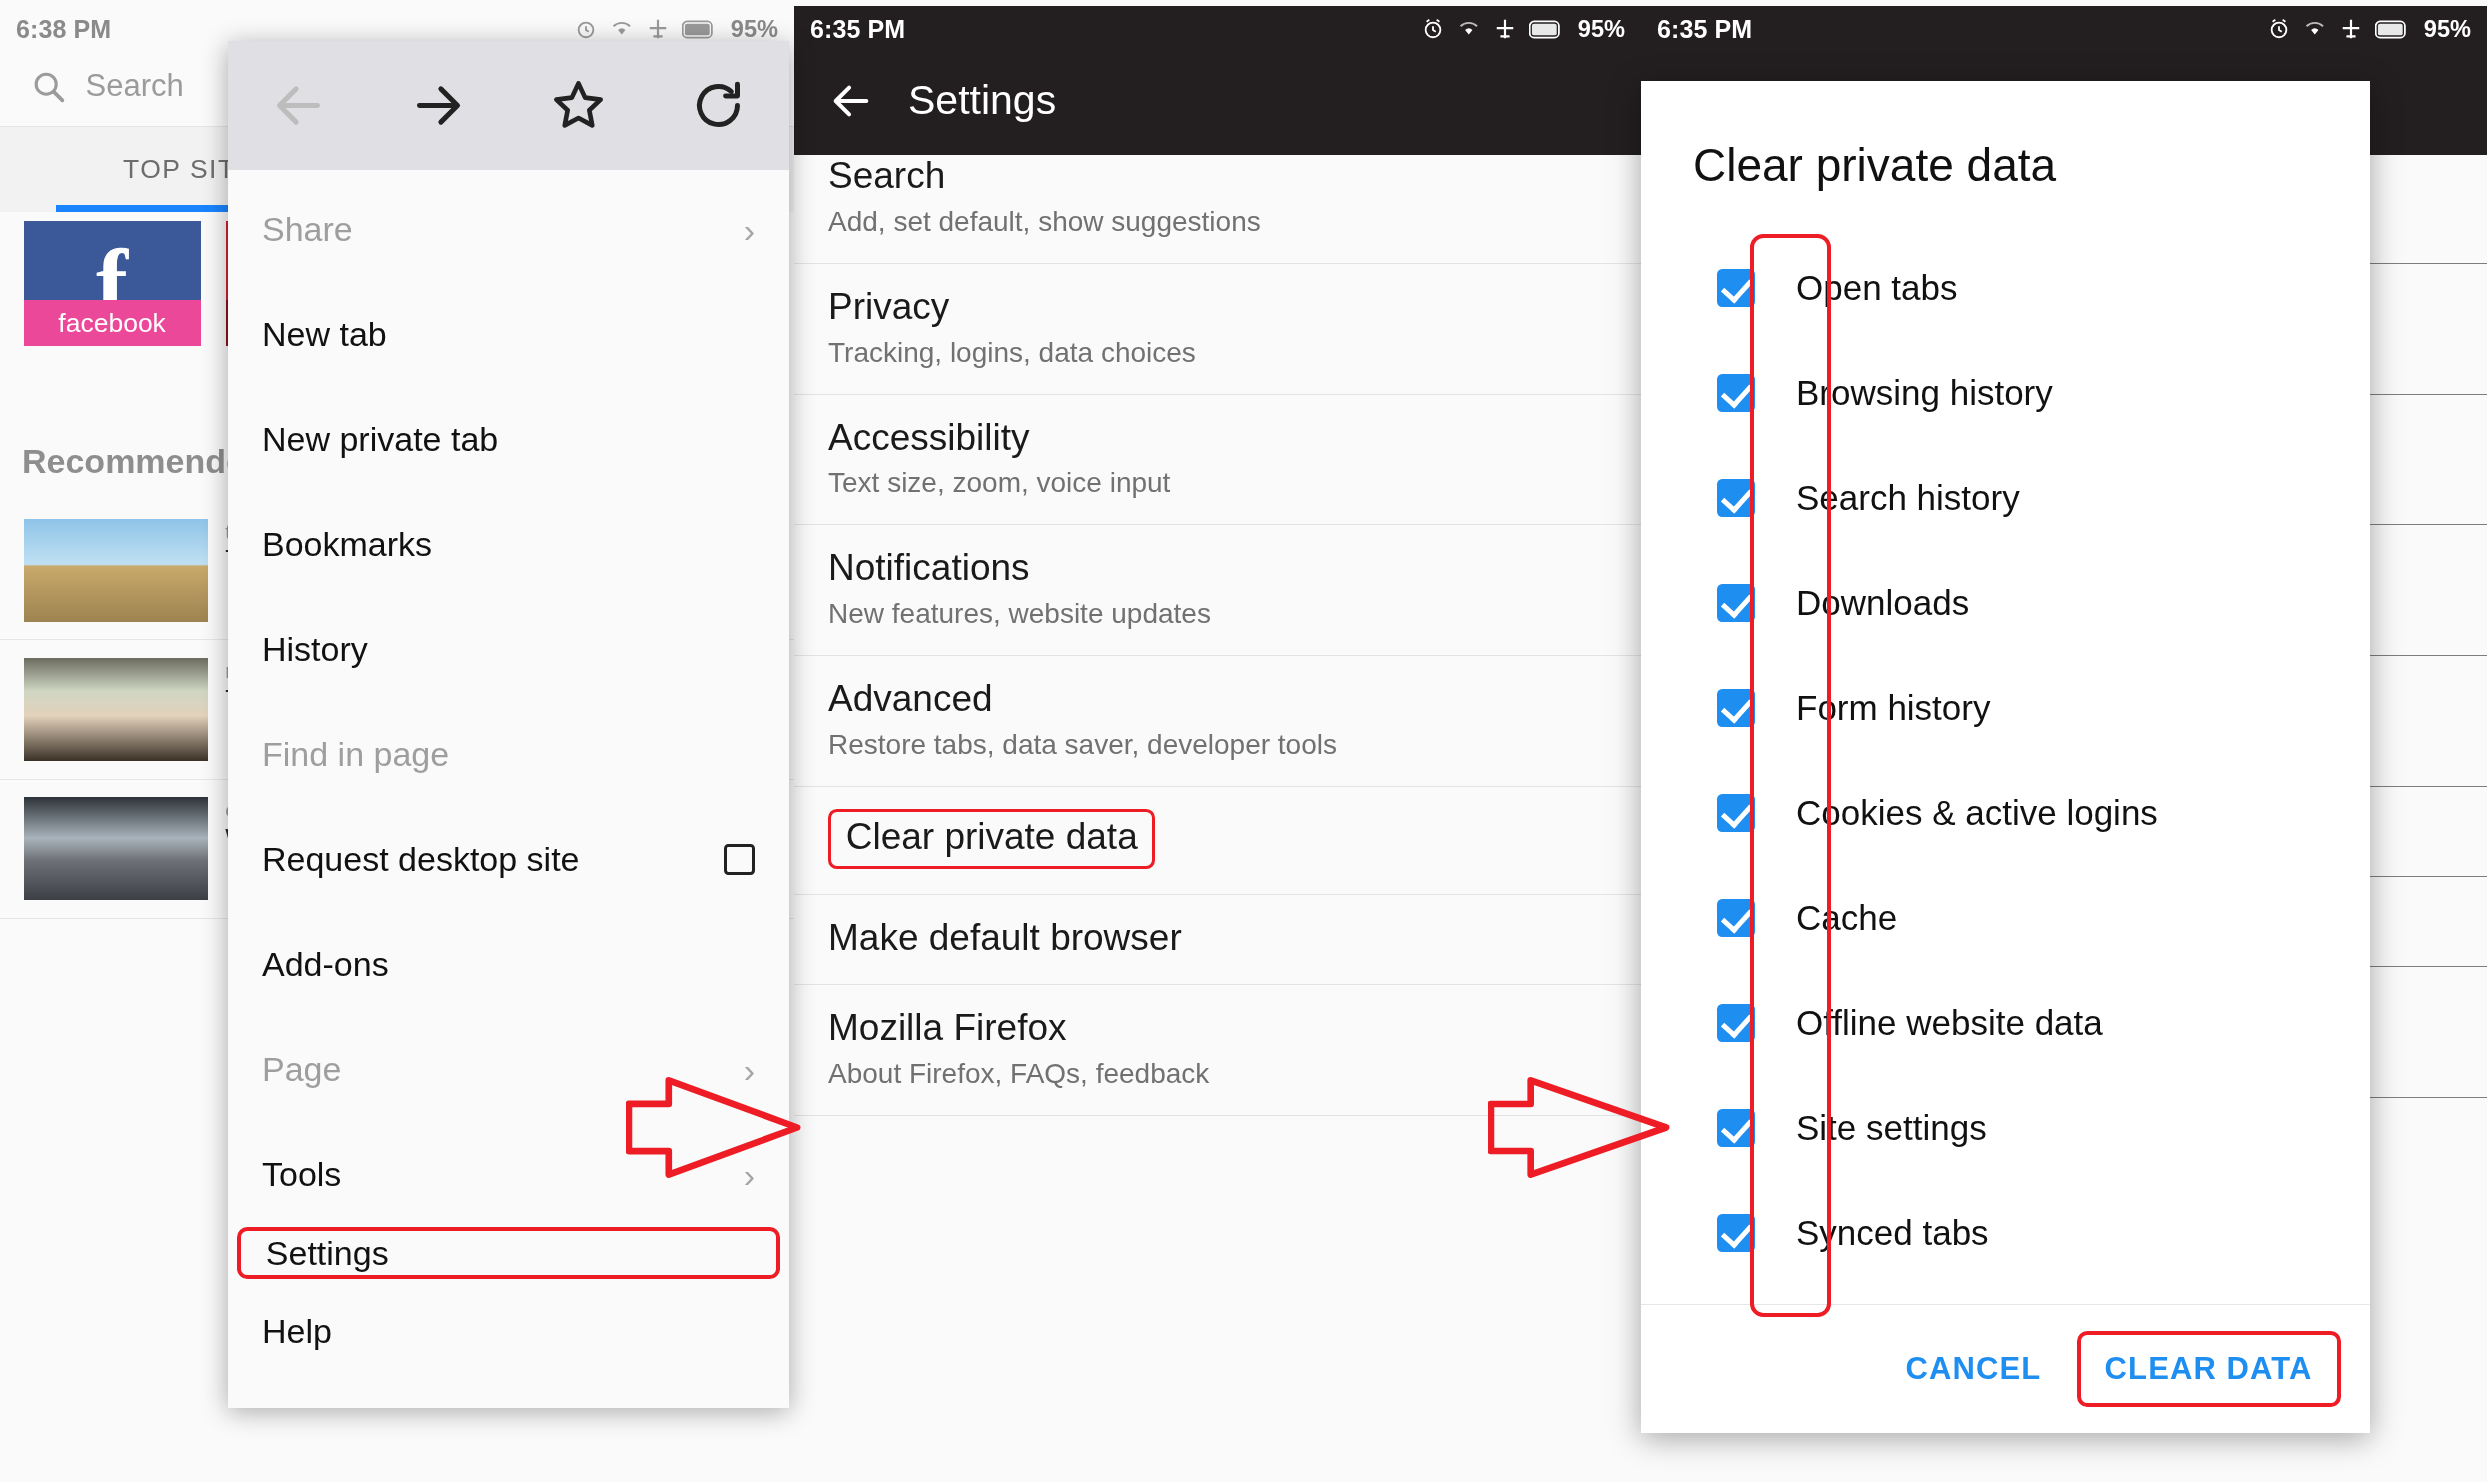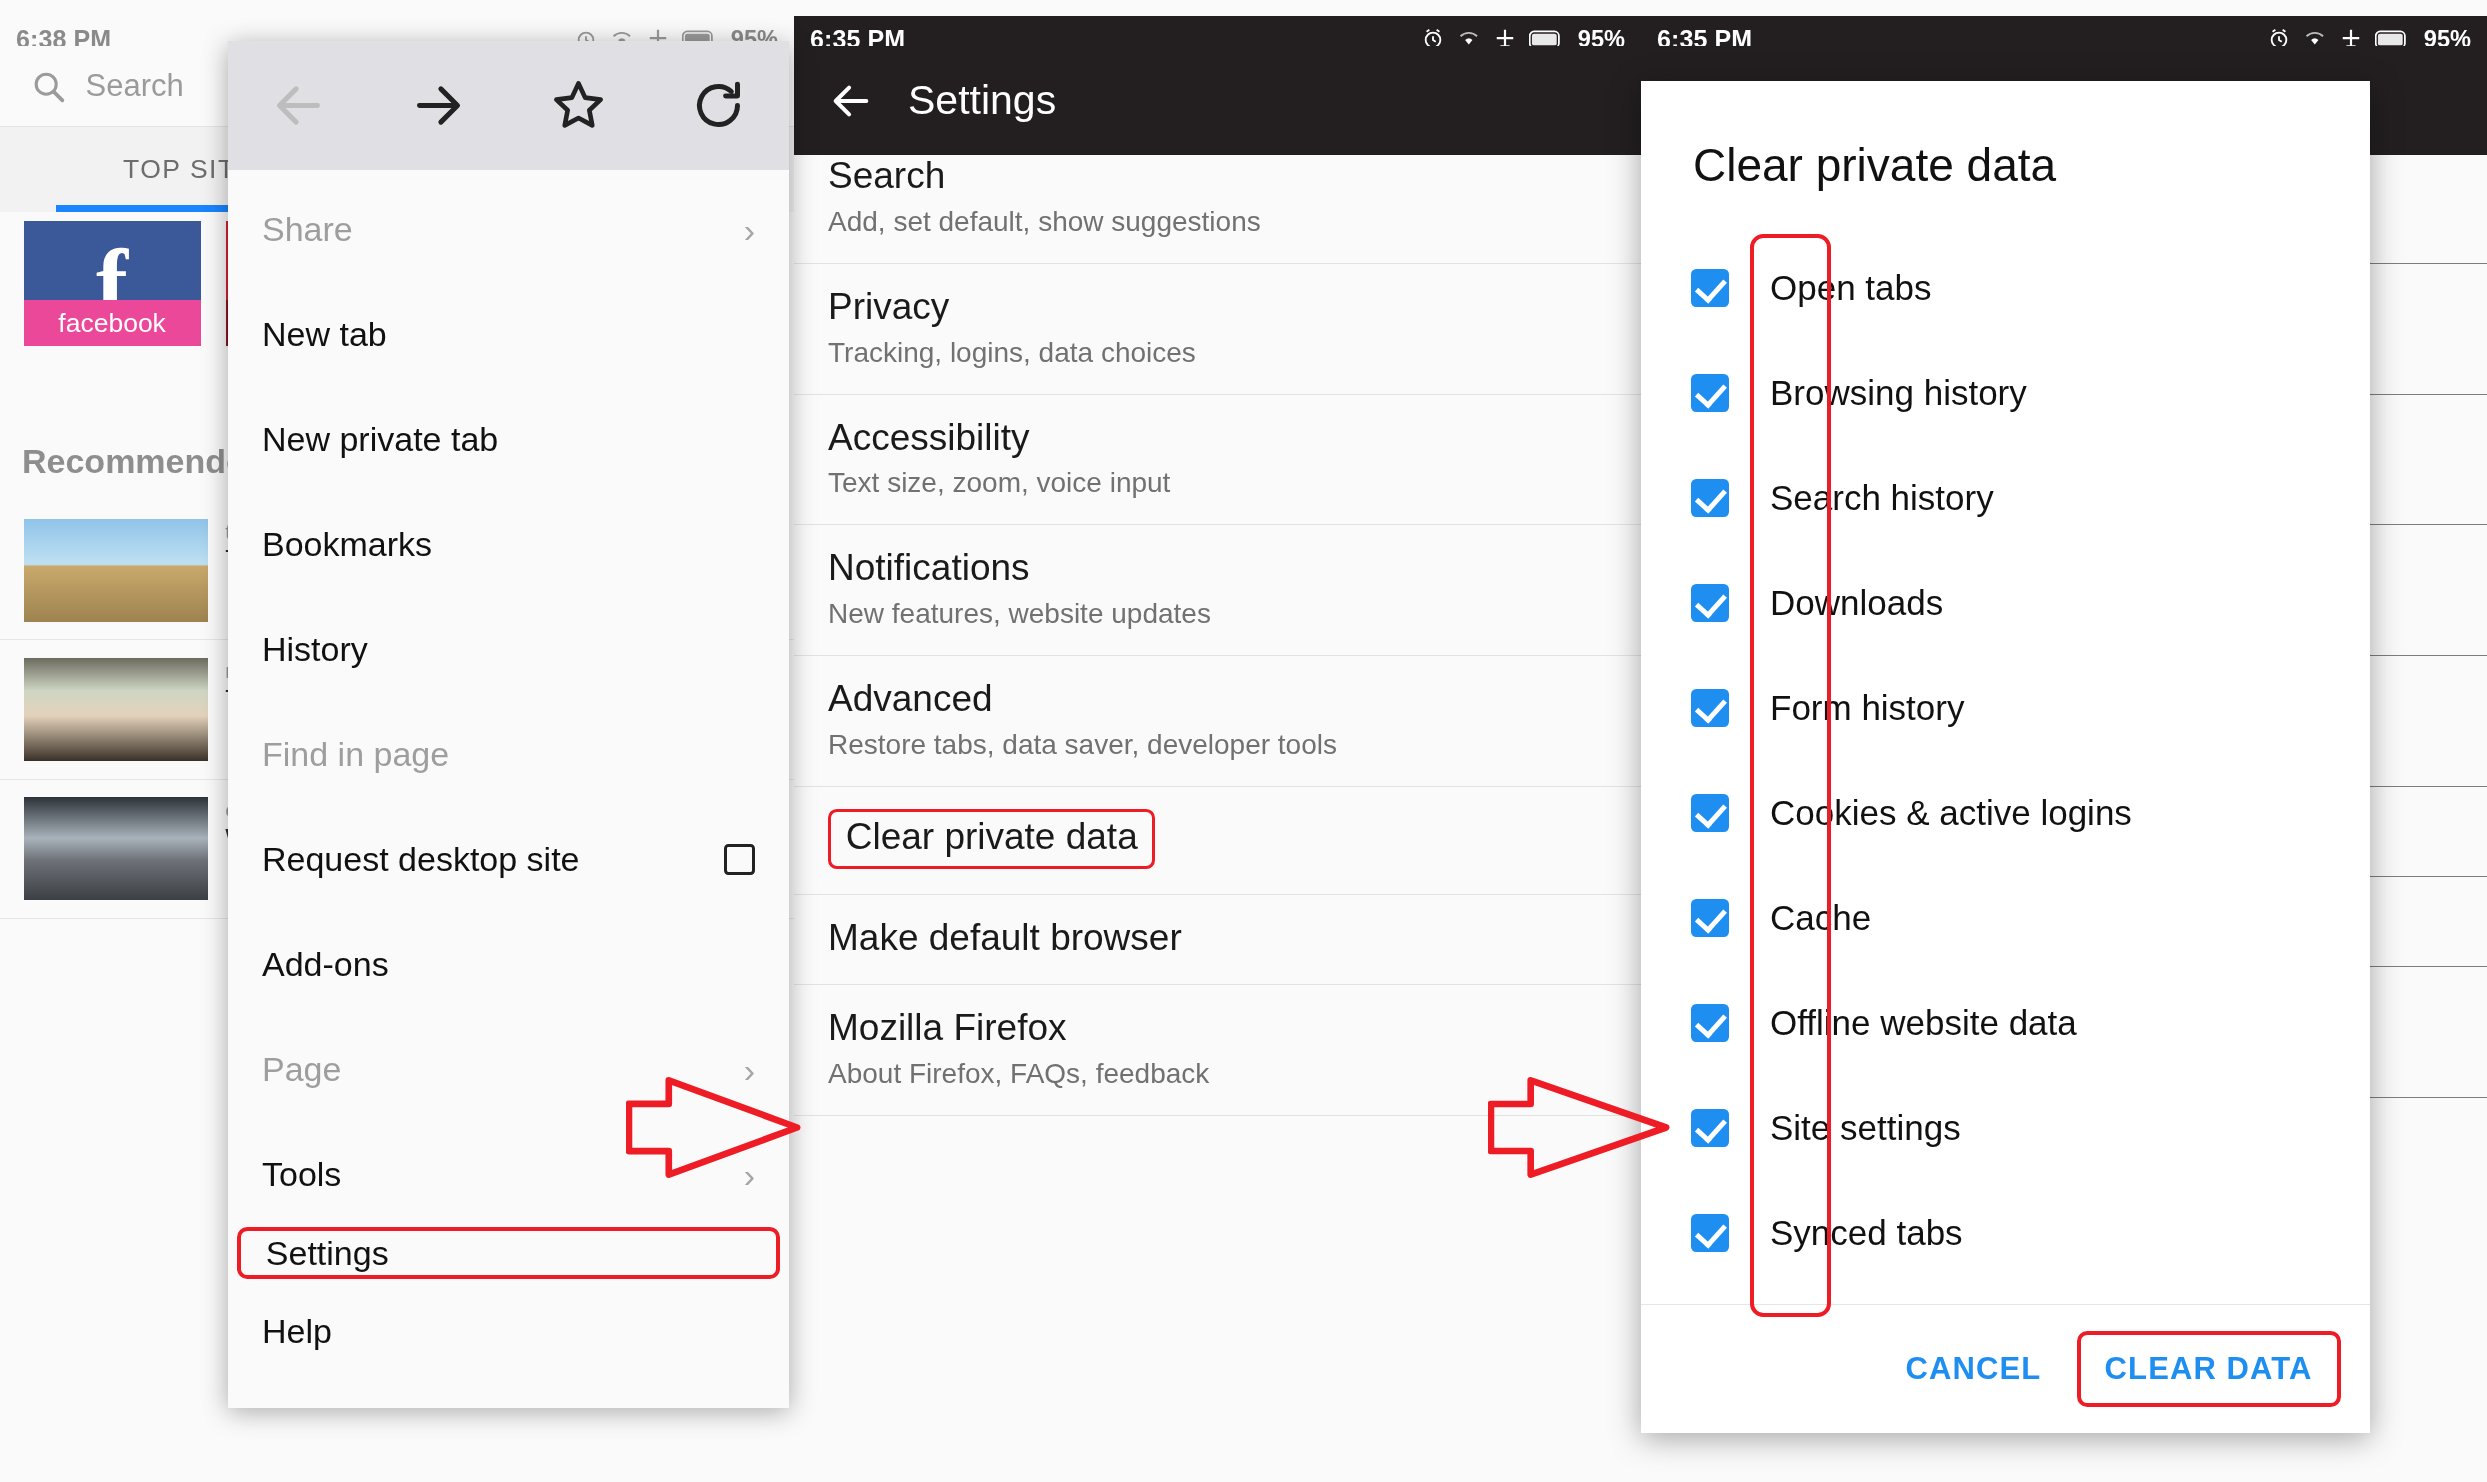--- a/index.html
+++ b/index.html
@@ -8,21 +8,21 @@
 
   .stage { position:relative; width:2487px; height:1482px; }
 
   
   .panel { position:absolute; top:0; height:1482px; overflow:hidden; }
   #panel-home     { left:0px;    width:794px; background:#fafafa; }
   #panel-settings { left:794px; width:847px; background:#fafafa; }
   #panel-dialog   { left:1641px; width:846px; background:#fafafa; }
 
   
-  .statusbar { position:absolute; top:16px; left:0; right:0; height:46px;
+  .statusbar { position:absolute; top:6px; left:0; right:0; height:46px;
      display:flex; align-items:center; padding:12px 16px; }
   .statusbar.light { background:#fafafa; color:#8a8a8a; }
   .statusbar.dark  { background:#231f20; color:#ffffff;gap:26px; }
   .sb-time { font-size:25px; font-weight:700; letter-spacing:0.1px; }
   .sb-right { margin-left:auto; display:flex; align-items:center; gap:13.3px; }
   .sb-pct { font-size:23.6px; font-weight:700; }
   .sb-ico { display:block; }
 
   
   #panel-home .searchbar { position:absolute; top:46px; left:0; right:0; height:81px;
@@ -107,21 +107,21 @@
       align-items:center; padding:0 34px; }
   #panel-dialog .dimlist { filter:brightness(.55) saturate(.1); }
   #panel-dialog .dimlist .srow .t { font-size:37px; color:#111; }
   #panel-dialog .dimlist .srow .s { font-size:28px; color:#555; }
 
   #cpd-dialog { position:absolute; left:1641px; top:81px; width:729px; height:1352px;
       background:#fff; z-index:50; box-shadow:0 5.9px 29.5px rgba(0,0,0,.35);
       display:flex; flex-direction:column; }
   #cpd-dialog .dlg-title { font-size:46px; font-weight:500; color:#111;
       padding:57px 0 43px 52px; }
-  .cb-list { flex:1; padding-left:50px; }
+  .cb-list { flex:1; padding-left:76px; }
   .cb-row { height:105px; display:flex; align-items:center; gap:41px; }
   .cb { width:38px; height:38px; background:#1f8ef1; border-radius:5.2px;
       flex:0 0 38px; position:relative; }
   .cb::after { content:""; position:absolute; left:11px; top:4.4px; width:12.5px; height:23px;
       border:5.2px solid #fff; border-top:0; border-left:0; transform:rotate(42deg); }
   .cb-label { font-size:35px; color:#111; }
   .dlg-actions { border-top:1.5px solid #e6e6e6; height:129px; display:flex;
       align-items:center; justify-content:flex-end; gap:13.3px; padding-right:29.5px; }
   .dlg-btn { font-size:31px; font-weight:700; letter-spacing:1.1px; color:#1f8ef1;
       padding:16px 22px; }

